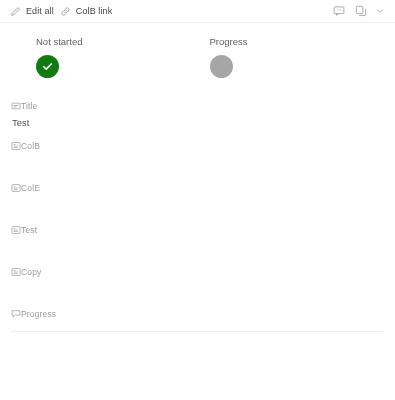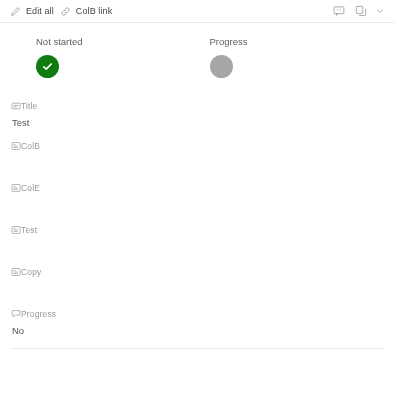--- a/index.html
+++ b/index.html
@@ -246,21 +246,20 @@
     <div class="field-value empty"></div>
   </div>
 
   <div class="field">
     <div class="field-head">
       <svg class="field-icon" viewBox="0 0 16 16" fill="none" stroke="currentColor" stroke-width="1.2">
         <path d="M1.8 2.6h12.4v7.2H6.9l-3.3 3.1V9.8H1.8z"></path>
       </svg>
       <span class="field-label">Progress</span>
     </div>
-    <div class="field-value">No</div>
   </div>
 
 </div>
 
 <div class="divider"></div>
 
 <div class="attach">
   
   
 </div>

